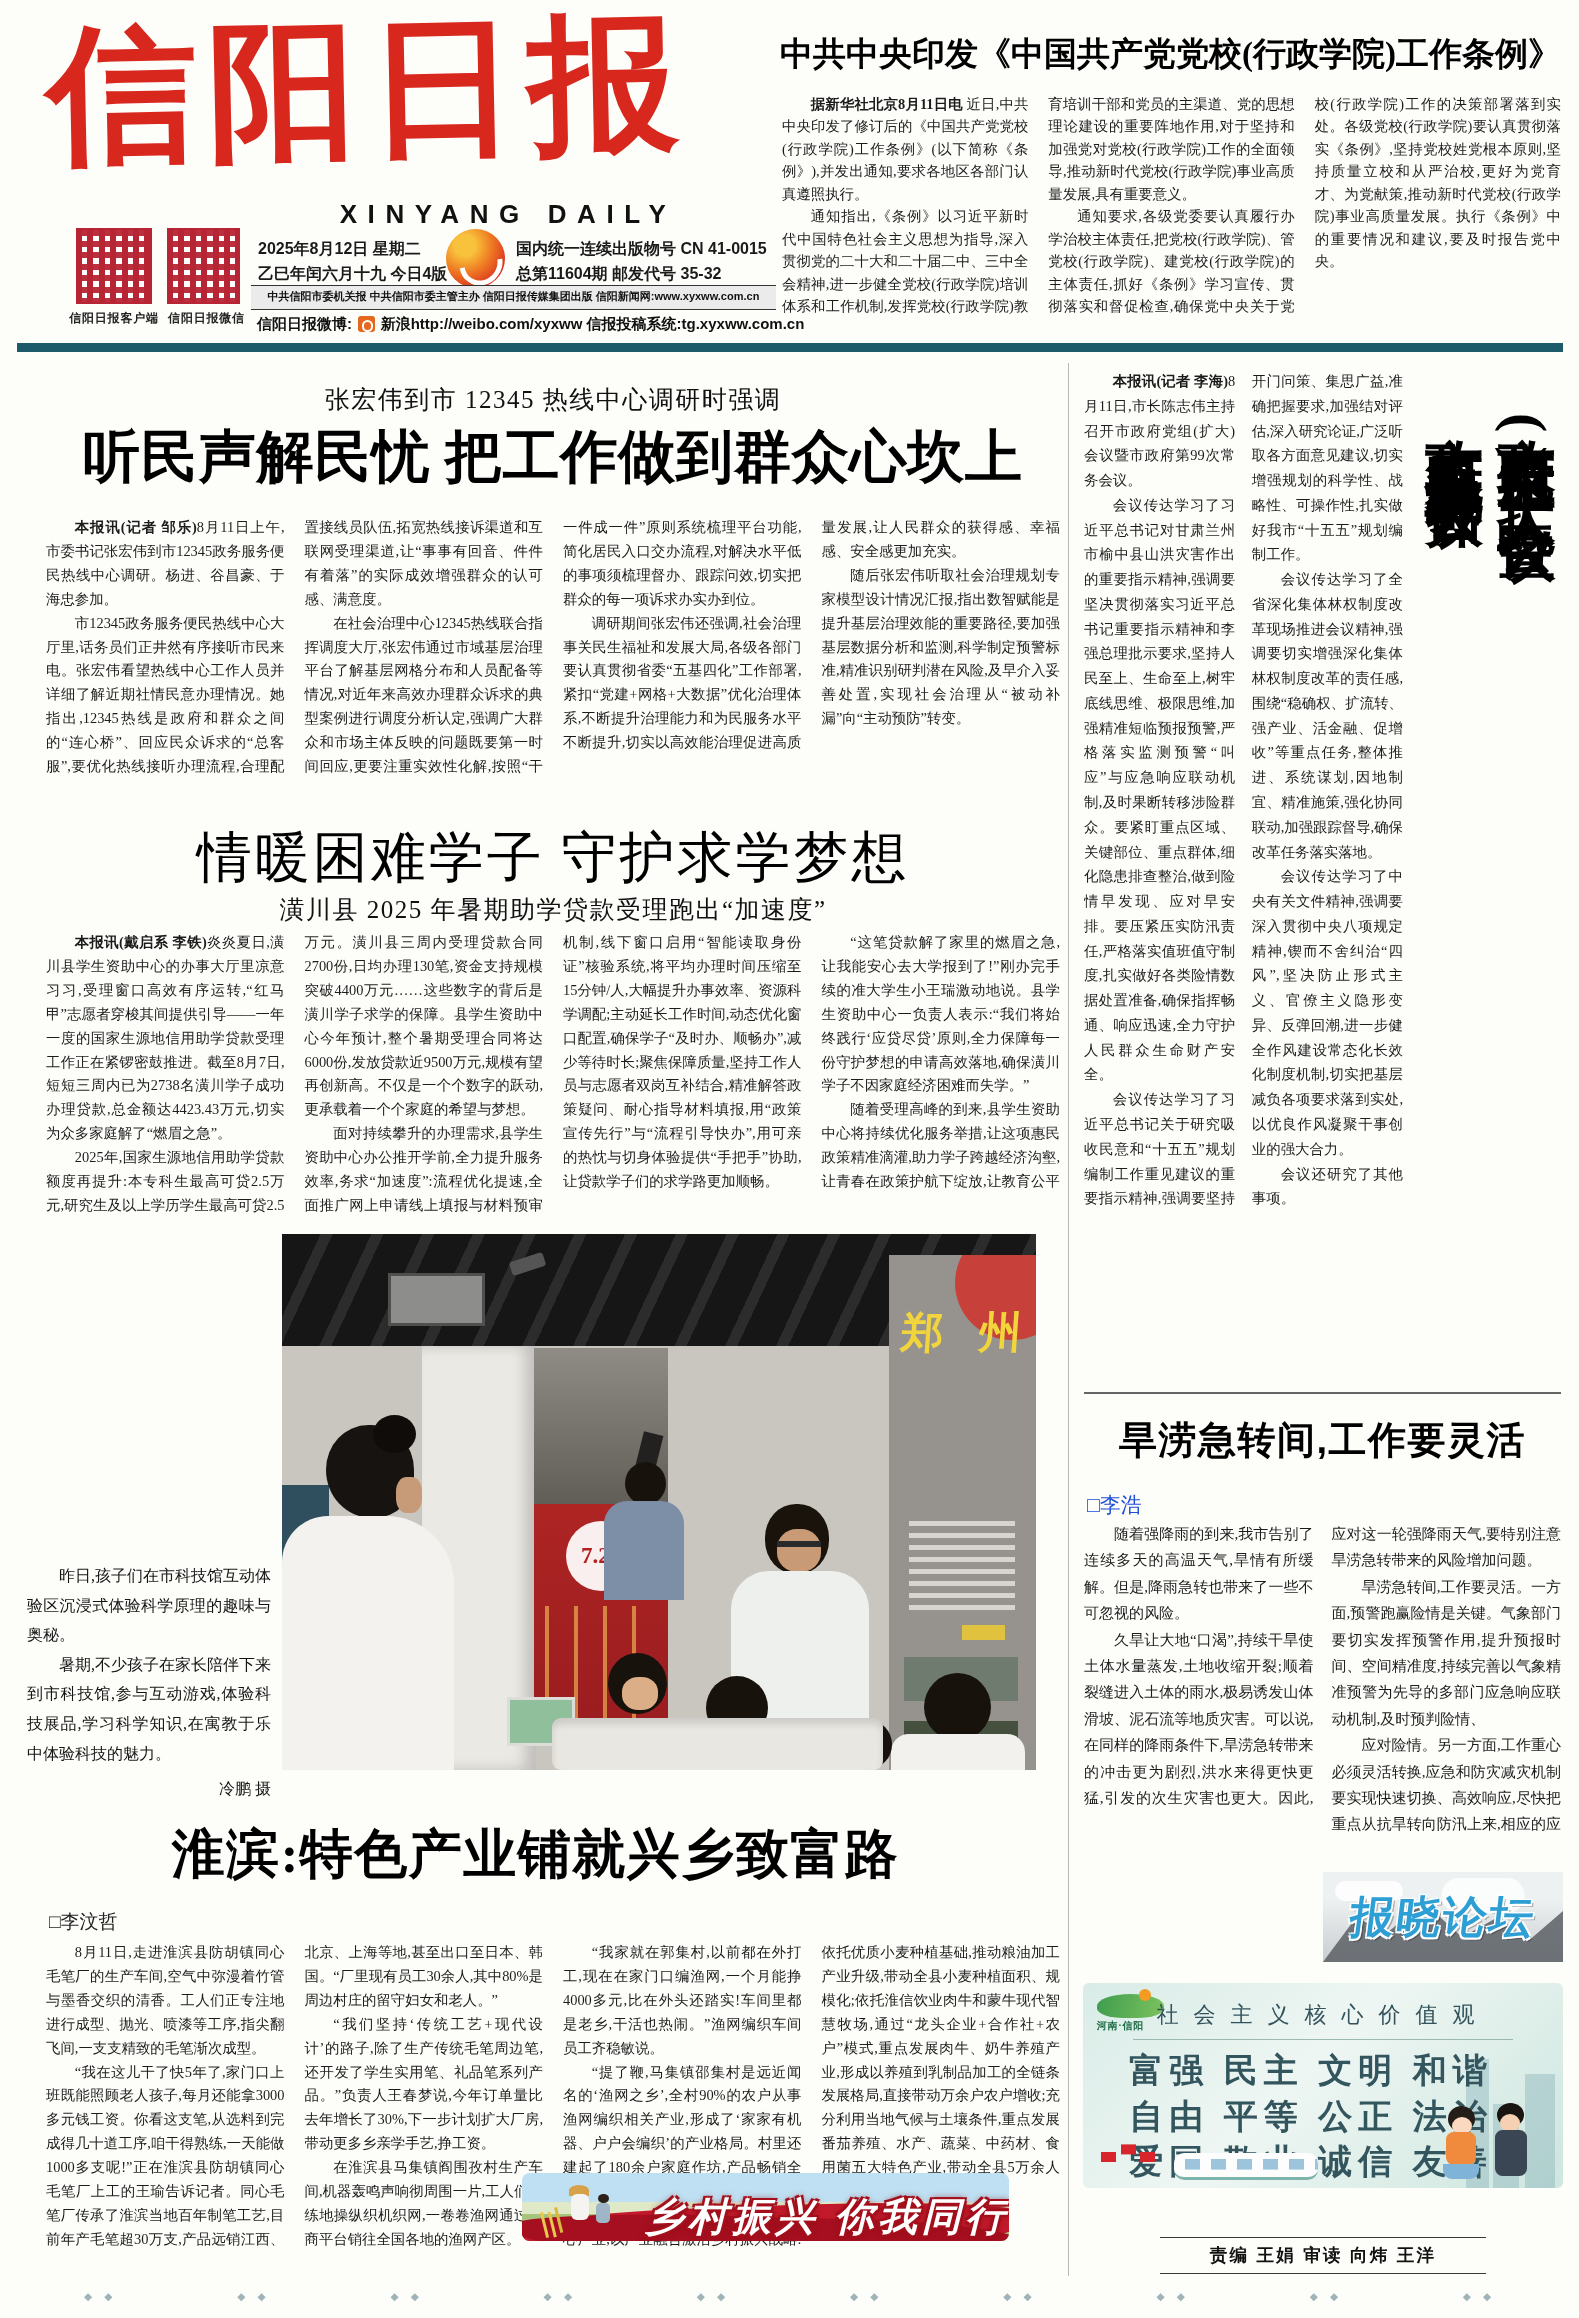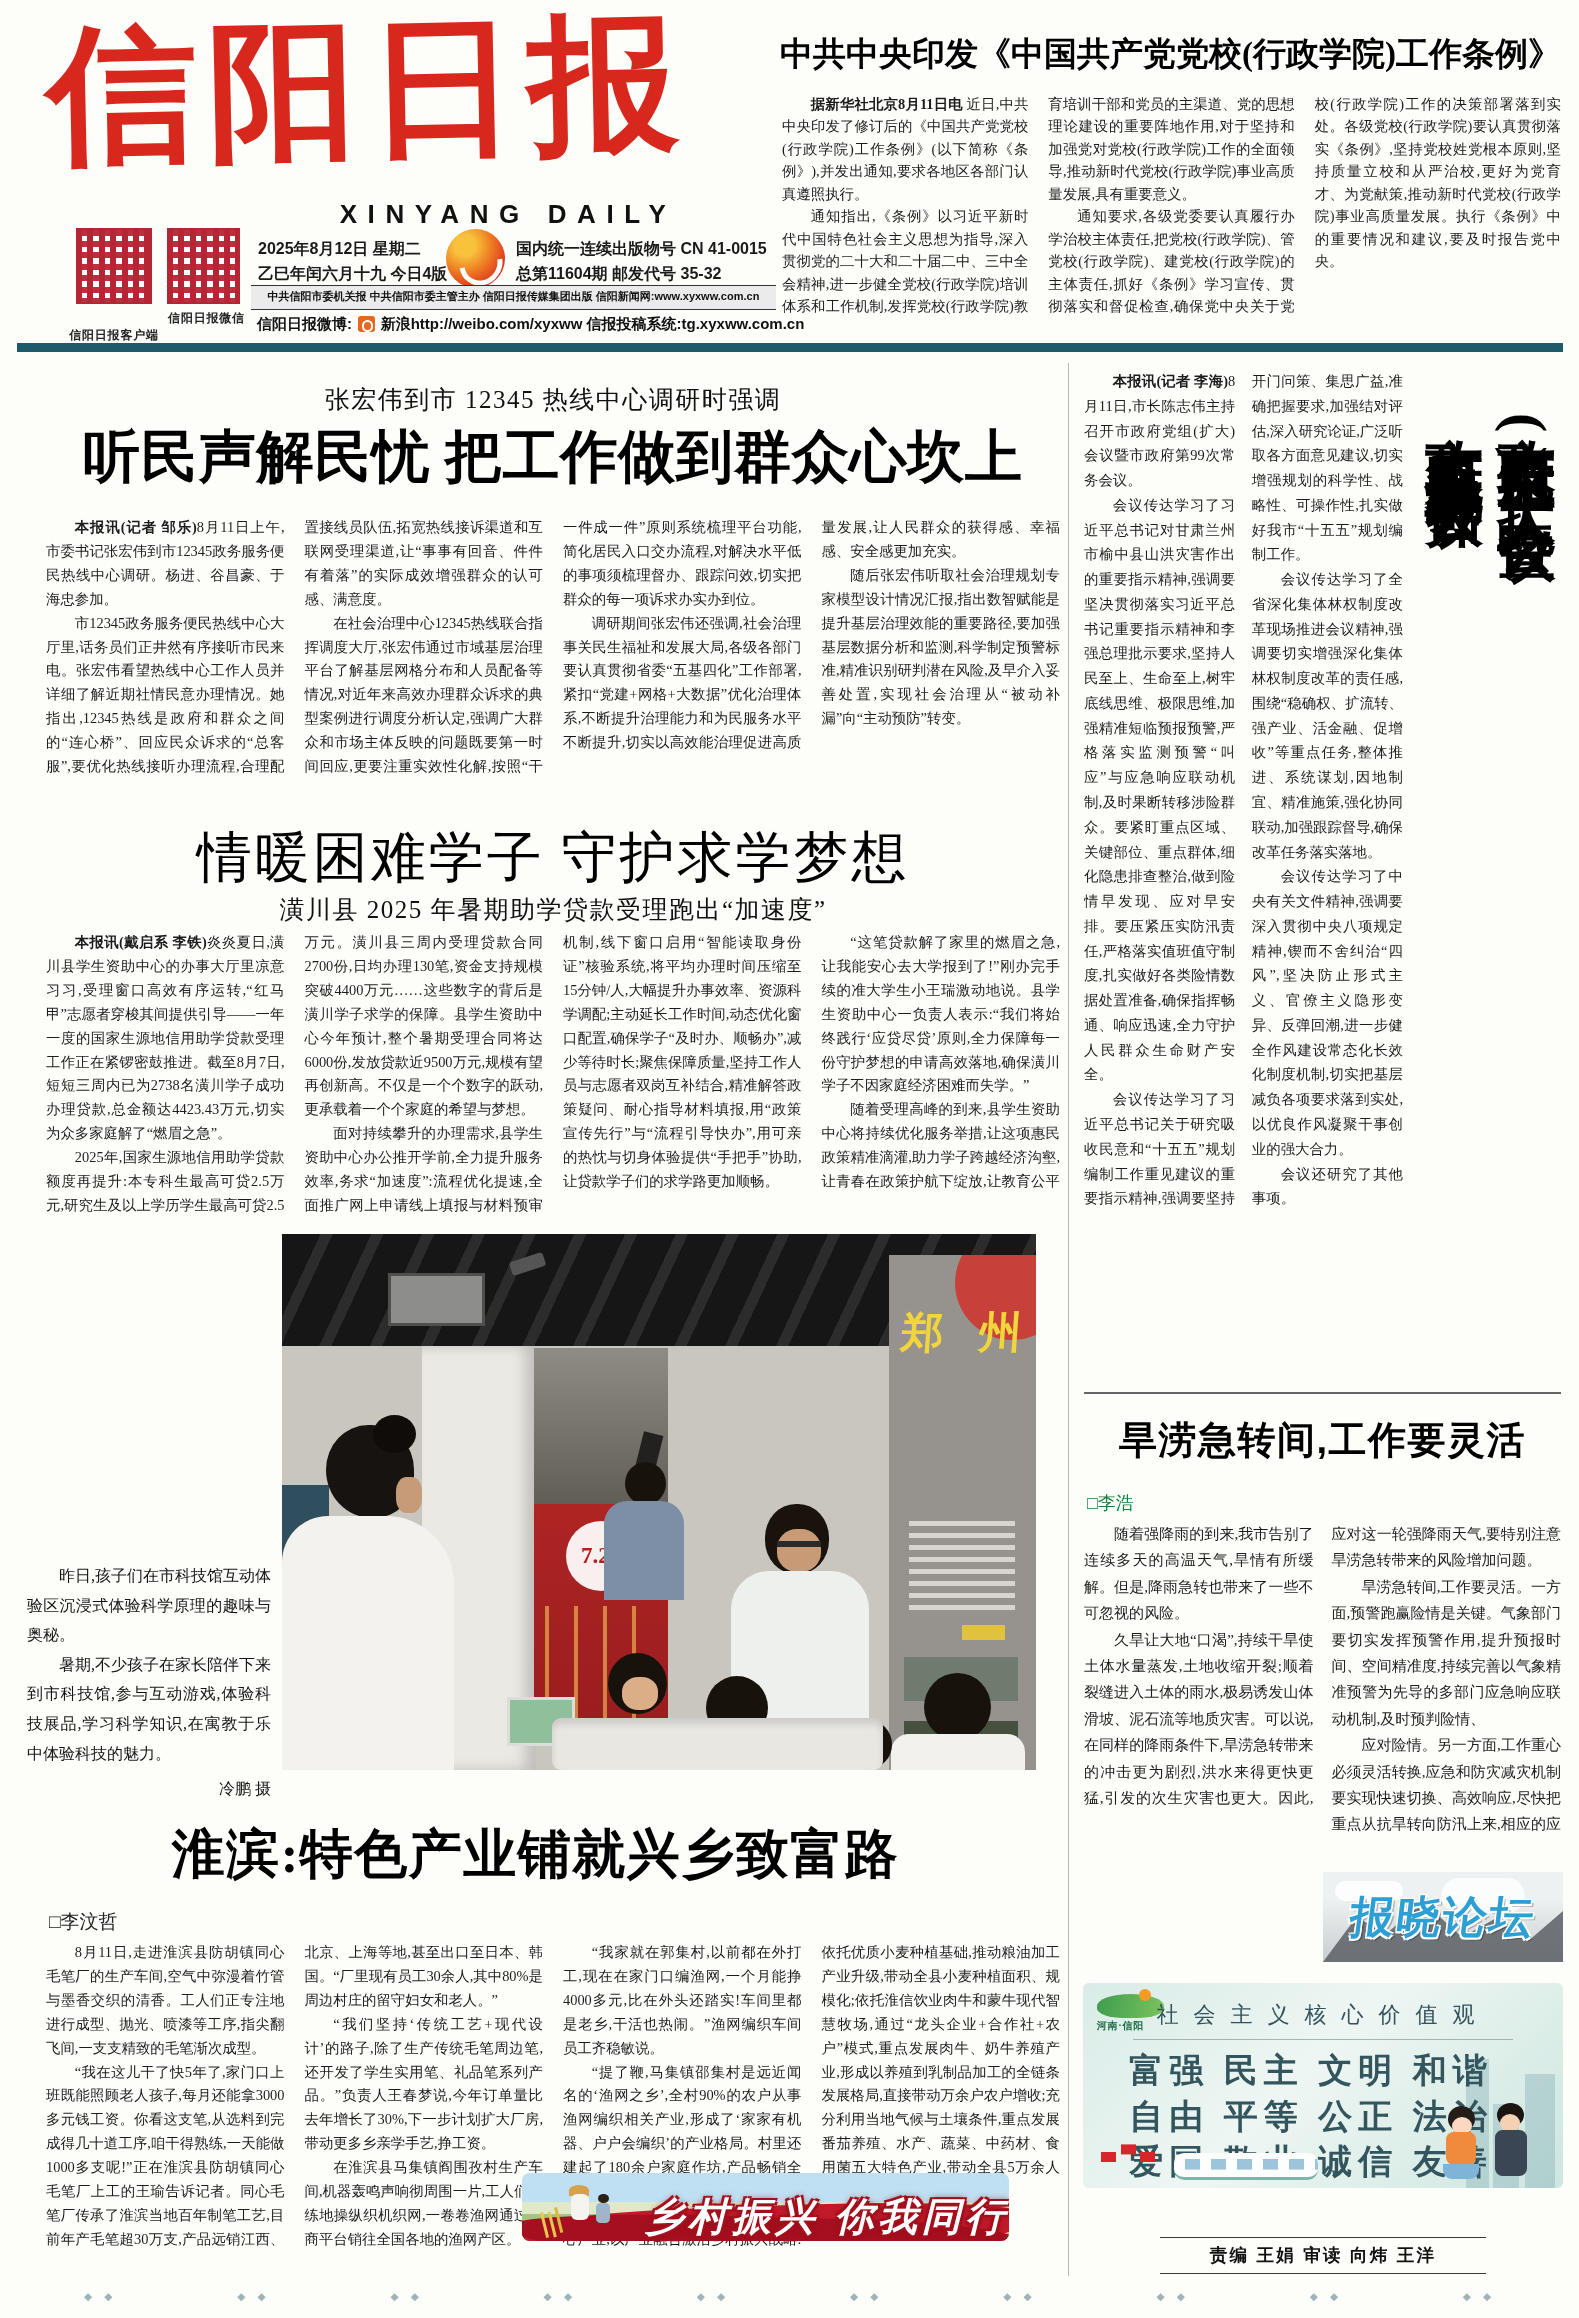--- a/index.html
+++ b/index.html
@@ -15,21 +15,21 @@
             font-weight:900;color:#d8271d;letter-spacing:10.6px;transform:rotate(-1.2deg);white-space:nowrap;}
   #masthead-en{left:326px;top:199px;width:364px;text-align:center;font-size:26px;letter-spacing:10.6px;
                color:#111;font-weight:600;}
   .qr{width:76px;height:76px;top:228px;
       background:
         repeating-linear-gradient(0deg,rgba(183,36,52,.95) 0 6px,rgba(255,255,255,0) 6px 11.4px),
         repeating-linear-gradient(90deg,#b72434 0 6px,#fff 6px 11.4px);
       outline:2.3px solid #b72434;outline-offset:-2.3px;}
   #qr1{left:76px;} #qr2{left:167px;width:73px;}
   .qr-label{top:310px;font-size:12px;color:#222;letter-spacing:0.8px;font-weight:600;}
-  #qr1l{left:44px;width:140px;text-align:center;margin-top:17px;}
+  #qr1l{left:44px;width:140px;text-align:center;}
   #qr2l{left:161px;width:91px;text-align:center;}
   .hdr-lines{top:237px;font-size:16px;font-weight:700;line-height:1.55;color:#1a1a1a;white-space:nowrap;}
   #date-block{left:258px;}
   #pub-block{left:516px;}
   #phoenix{left:446px;top:229px;width:59px;height:59px;border-radius:50%;
            background:radial-gradient(circle at 32% 28%,#f8c23c 0 18%,#ef7d23 45%,#d8281f 80%);}
   #phoenix::before{content:"";position:absolute;left:13.7px;top:12px;width:32px;height:35px;border:5.3px solid #fff;
            border-radius:50%;border-top-color:transparent;border-left-color:transparent;transform:rotate(35deg);}
   #org-bar{left:251px;top:285px;width:525px;height:23px;background:#ebebeb;border-top:1.5px solid #333;
            border-bottom:1.5px solid #333;font-size:11px;line-height:20.5px;text-align:center;font-weight:700;
@@ -126,21 +126,21 @@
   
   #v-divider{left:1068px;top:363px;width:0.8px;height:1913px;background:#b9b9b4;}
   #gov-body{left:1084px;top:369px;width:319px;height:1017px;column-count:2;column-gap:16.7px;
             font-size:14.4px;line-height:1.72;overflow:hidden;}
   #gov-vhead{left:1412px;top:390px;width:150px;height:964px;writing-mode:vertical-rl;
              font-size:58px;font-weight:900;color:#000;line-height:1.25;letter-spacing:4.6px;}
   #gov-vhead div{height:964px;}
   #r-rule{left:1084px;top:1392px;width:477px;height:1.5px;background:#666;}
   #dr-headline{left:1084px;top:1415px;width:477px;text-align:center;font-size:38px;font-weight:900;
                letter-spacing:1.5px;font-family:"Liberation Sans",sans-serif;color:#000;white-space:nowrap;}
-  #dr-byline{left:1087px;top:1491px;font-size:18px;color:#15803d;}
+  #dr-byline{left:1087px;top:1491px;font-size:21px;color:#1d4ed8;}
   #dr-body{left:1084px;top:1521px;width:477px;height:343px;column-count:2;column-gap:18px;
            font-size:15px;line-height:1.76;overflow:hidden;}
   
   #baoxiao{left:1323px;top:1872px;width:240px;height:90px;overflow:hidden;
            background:linear-gradient(#eef1f2 0 30%,#c9cdcf);}
   #baoxiao .mtn{position:absolute;left:0;bottom:0;width:100%;height:73px;background:#5c6066;opacity:.85;
            clip-path:polygon(0 100%,14% 38%,26% 62%,42% 18%,58% 66%,72% 40%,86% 70%,100% 30%,100% 100%);}
   #baoxiao .cloud{position:absolute;left:12px;top:9px;width:68px;height:20px;border-radius:15px;background:#fff;opacity:.9;
            box-shadow:114px 4.6px 0 7.6px rgba(255,255,255,.85);}
   #baoxiao-title{position:absolute;left:0;top:0;width:100%;height:90px;line-height:90px;text-align:center;

